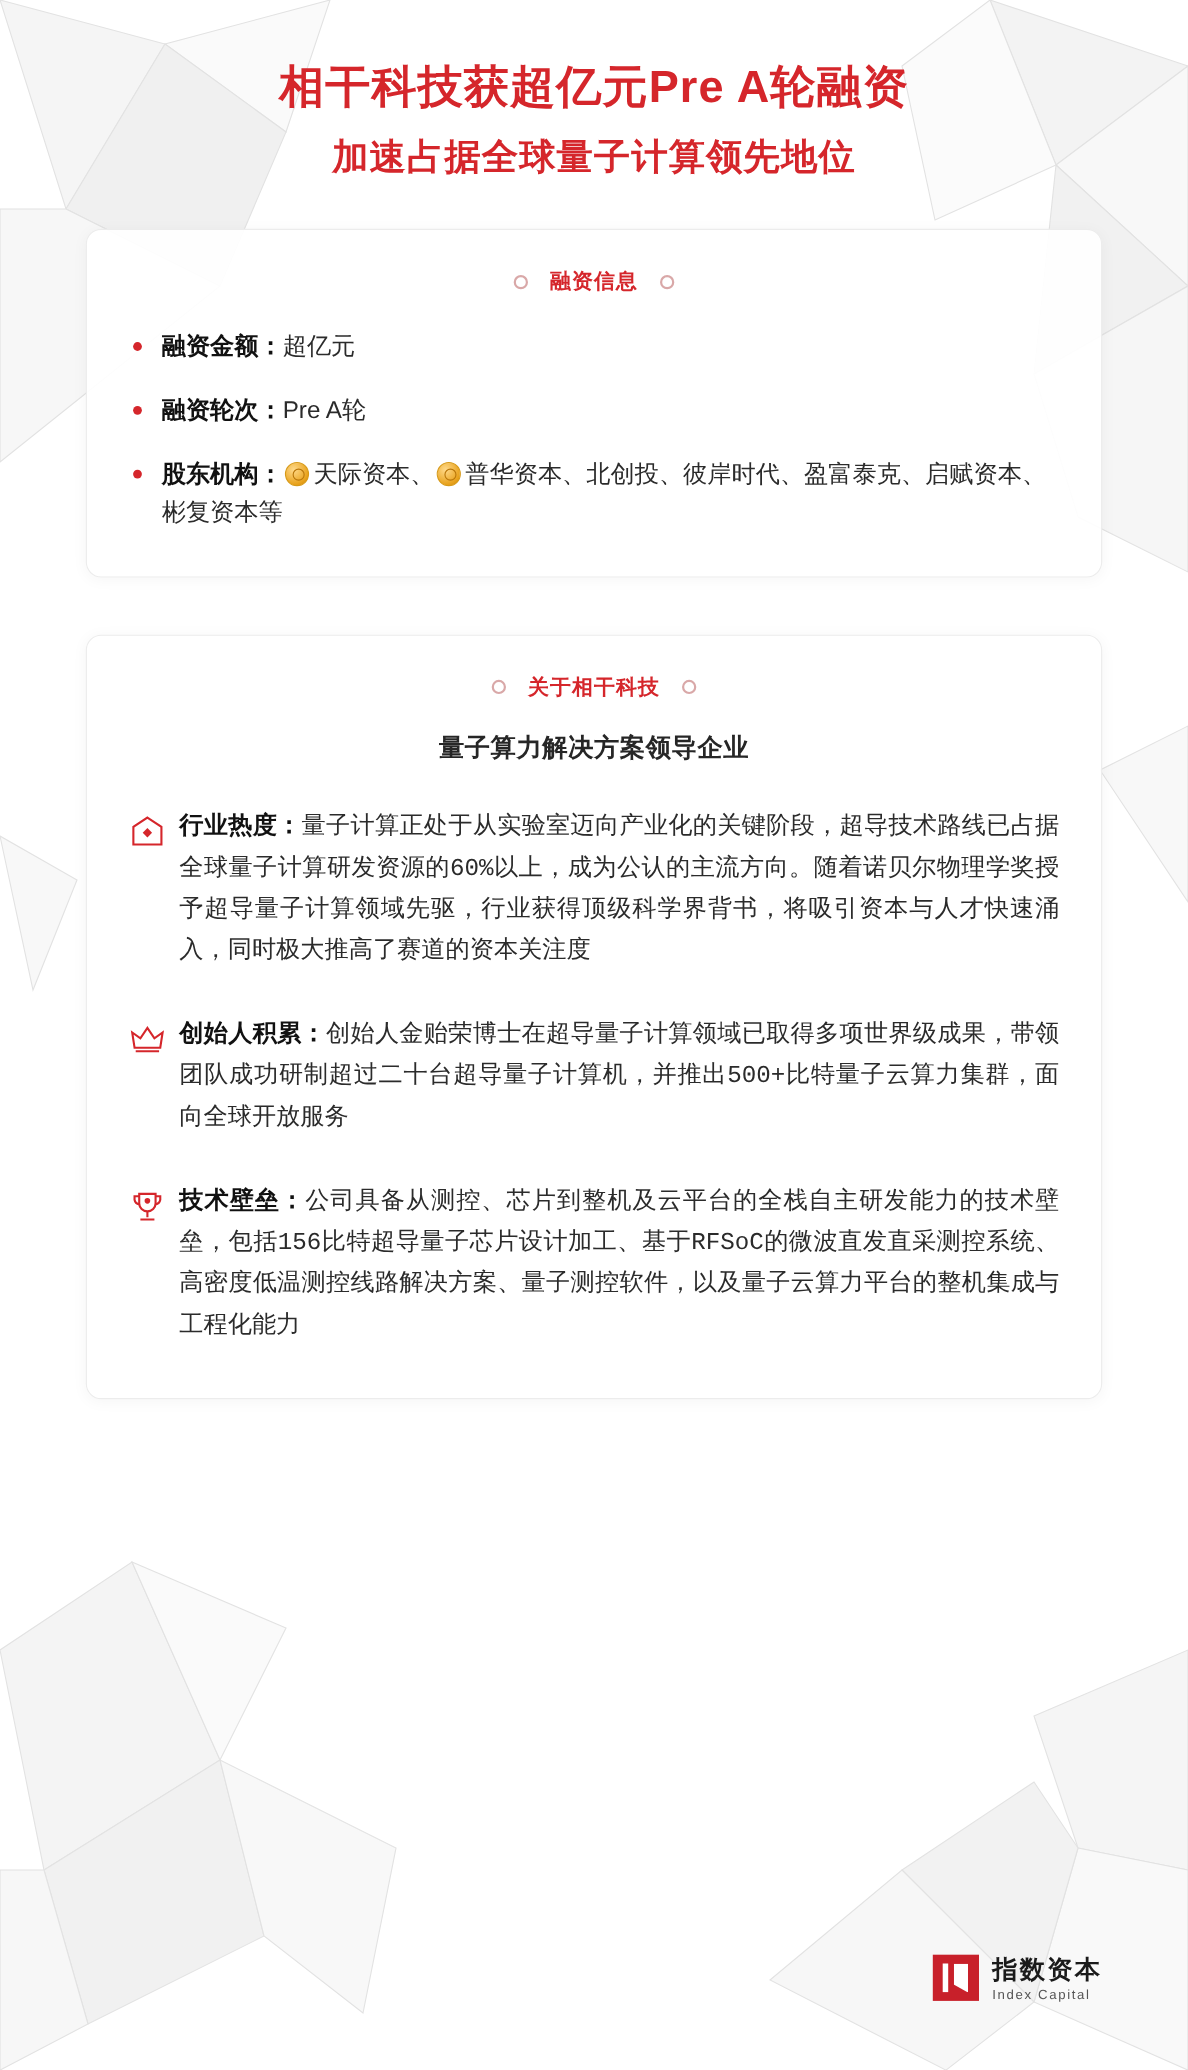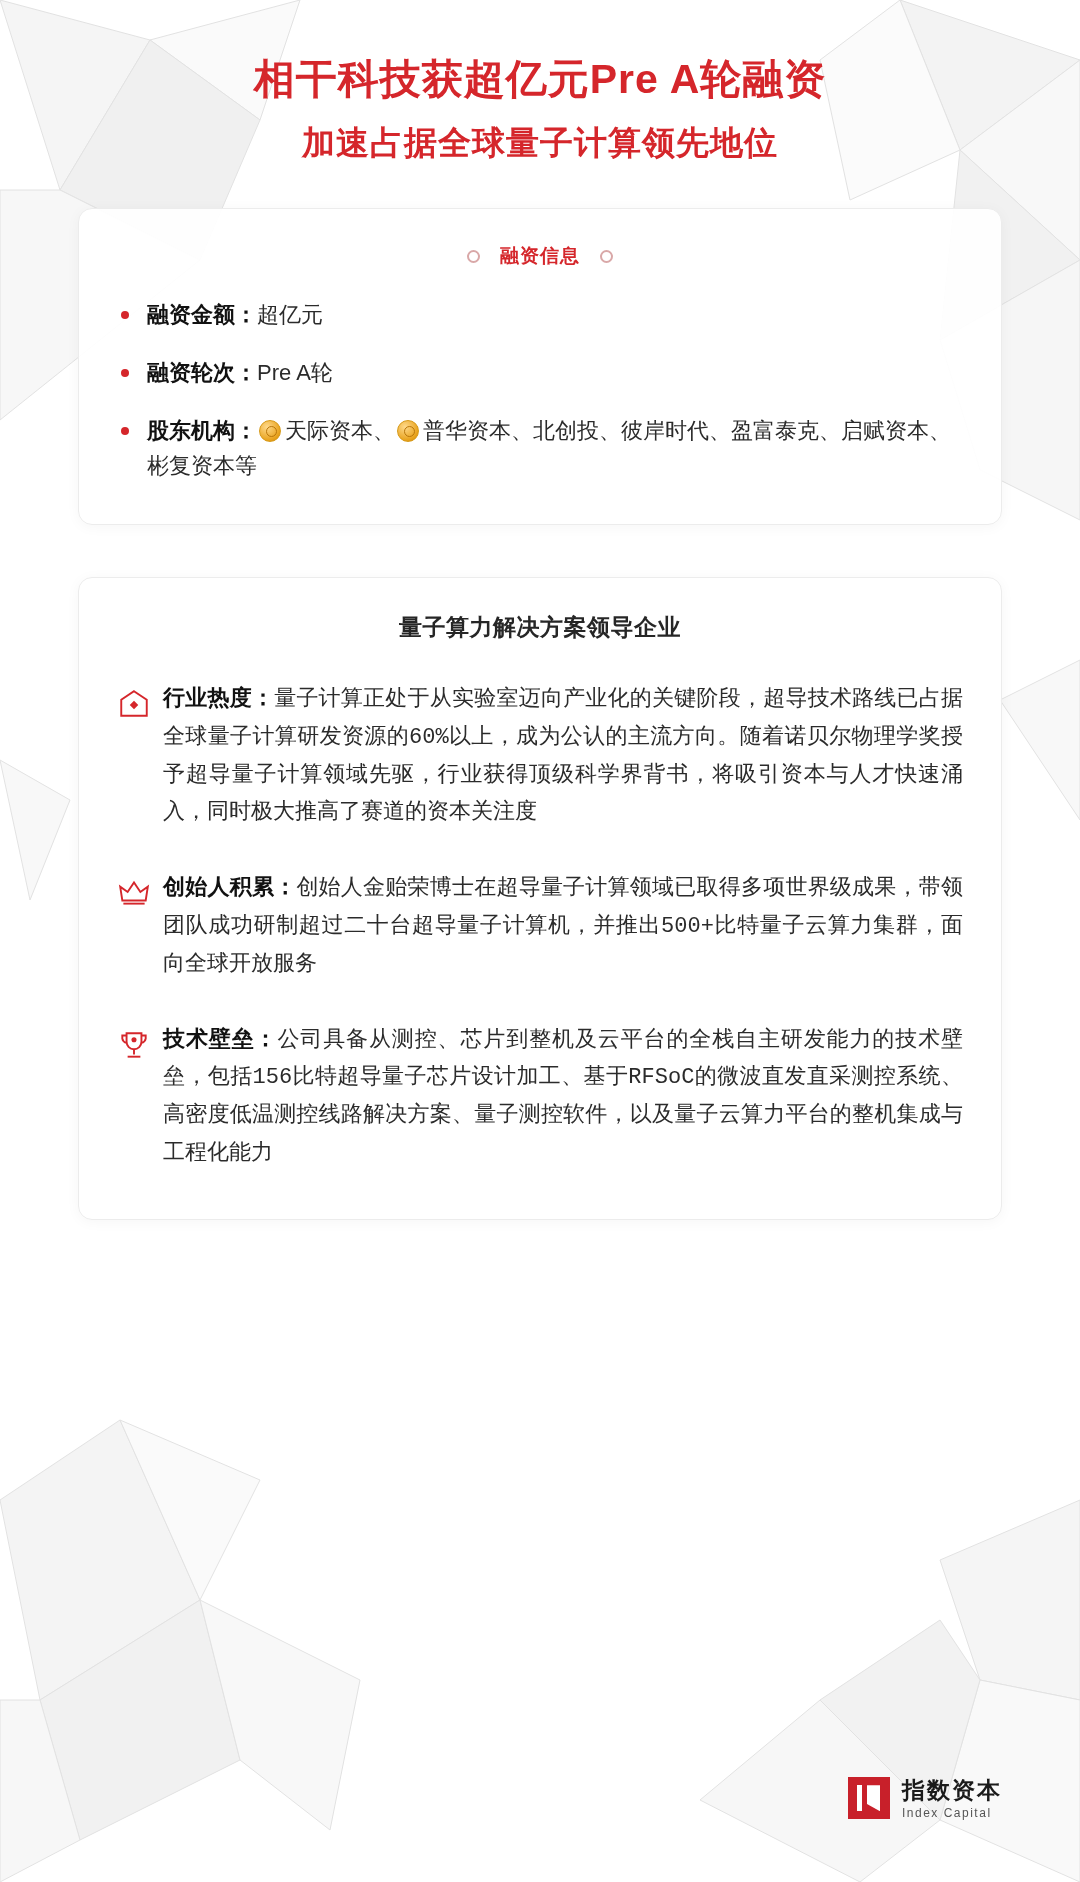--- a/index.html
+++ b/index.html
@@ -80,20 +80,21 @@
   }
   .ring {
     width: 13px;
     height: 13px;
     border: 2px solid #d9a8a8;
     border-radius: 50%;
     display: inline-block;
   }
 
   .sub-heading {
+    margin-top: 26px;
     text-align: center;
     font-size: 23px;
     font-weight: bold;
     color: #262626;
     letter-spacing: 0.5px;
   }
 
   
   .fin-list {
     margin-top: 28px;
@@ -285,20 +286,25 @@
       <li class="fin-item">
         <span class="dot"></span>
         <span>
           <span class="fin-label">股东机构：</span><span class="medal"></span><span class="fin-value">天际资本、</span><span class="medal"></span><span class="fin-value">普华资本、北创投、彼岸时代、盈富泰克、启赋资本、彬复资本等</span>
         </span>
       </li>
     </ul>
   </section>
 
   <section class="card card-about">
+    <div class="card-heading">
+      <span class="ring"></span>
+      <span>关于相干科技</span>
+      <span class="ring"></span>
+    </div>
 
     <div class="sub-heading">量子算力解决方案领导企业</div>
 
     <div class="block">
       <span class="block-icon">
         <svg viewBox="0 0 32 32" fill="none" stroke="currentColor" stroke-width="1.8" xmlns="http://www.w3.org/2000/svg">
           <polygon points="16,4 28,12 28,27 4,27 4,12"></polygon>
           <polygon points="16,13 20,17 16,21 12,17" fill="currentColor" stroke="none"></polygon>
         </svg>
       </span>

